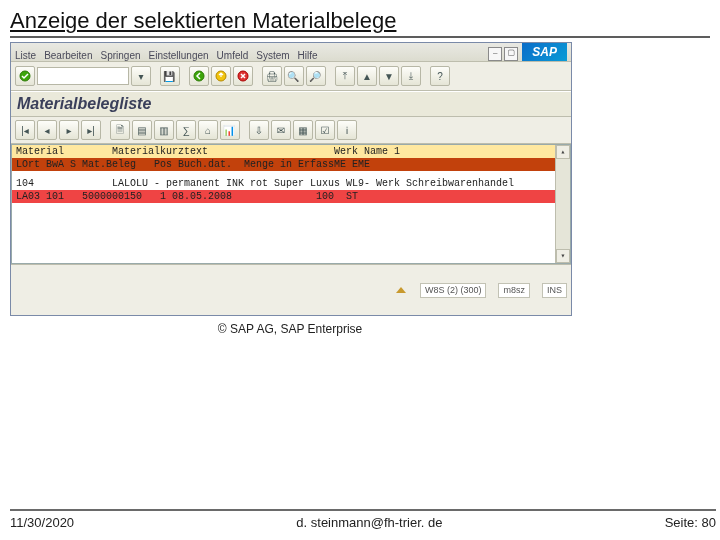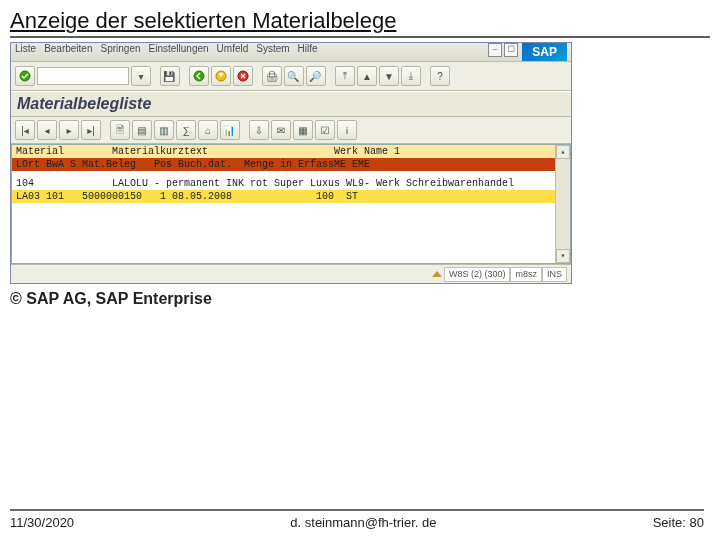--- a/index.html
+++ b/index.html
@@ -1,53 +1,53 @@
 <!DOCTYPE html>
 <html><head>
 <meta charset="utf-8">
 <style>
   html,body{margin:0;padding:0;font-family:Arial,Helvetica,sans-serif;font-size:11px;color:#222;background:#fff}
   .slide{width:720px;height:540px;position:relative;box-sizing:border-box;padding:8px 10px 0 10px}
   .slide-title{font-size:22px;font-weight:400;color:#111;border-bottom:2px solid #5d5d5d;padding-bottom:2px;margin:0 0 4px 0;text-decoration:underline}
   .sap-window{width:560px;border:1px solid #7a8aa8;background:#f2f2ee;box-shadow:0 0 0 1px #fff inset}
   
-  .menubar{display:flex;align-items:flex-start;background:linear-gradient(#e9e9e3,#dcdccf);border-bottom:1px solid #bdbdad;height:18px;padding:0 4px;font-size:10px;color:#4a4a5a}
+  .menubar{display:flex;align-items:flex-end;background:linear-gradient(#e9e9e3,#dcdccf);border-bottom:1px solid #bdbdad;height:18px;padding:0 4px;font-size:10px;color:#4a4a5a}
   .menubar .mitem{margin-right:8px}
   .menubar .spacer{flex:1}
   .menubar .winicon{width:12px;height:12px;border:1px solid #8a8a8a;background:#f7f7f7;margin-left:2px;font-size:8px;line-height:10px;text-align:center;color:#555}
-  .sap-logo{background:linear-gradient(135deg,#0a6dc9,#0a9bd6);color:#fff;font-weight:bold;font-size:12px;padding:0 10px;margin-left:4px;height:18px;line-height:18px}
+  .sap-logo{background:linear-gradient(135deg,#0a6dc9,#0a9bd6);color:#fff;font-weight:bold;font-style:italic;font-size:12px;padding:0 10px;margin-left:4px;height:18px;line-height:18px}
   
   .toolbar{display:flex;align-items:center;gap:2px;padding:3px 4px;background:#efeee5;border-bottom:1px solid #bdbdad;height:22px}
   .tbtn{width:18px;height:18px;border:1px solid #b7b7a6;background:linear-gradient(#fdfdf9,#e5e5d6);border-radius:2px;display:flex;align-items:center;justify-content:center;font-size:10px;color:#455}
   .tbtn.yellow{color:#b58900}
   .tbtn.red{color:#c0392b}
   .tsep{width:5px}
   .tdrop{width:90px;height:16px;border:1px solid #b7b7a6;background:#fff}
   
   .subheader{background:#eae9da;border-top:1px solid #fff;border-bottom:1px solid #bdbdad;padding:3px 6px;font-weight:bold;font-style:italic;color:#3a3f5a;font-size:16px}
   
   .navrow{display:flex;align-items:center;gap:2px;padding:3px 4px;background:#efeee5;border-bottom:1px solid #bdbdad}
   
   .listarea{background:#fff;font-family:"Courier New",monospace;font-size:10px;line-height:13px;border:1px solid #9aa;position:relative}
   .listarea .row{white-space:pre;padding:0 4px}
   .hdr1{background:#ffe8a0}
   .hdr2{background:#c2410c}
   .data1{background:#fff}
-  .data2{background:#fde047}
+  .data2{background:#ef4444}
   .blank{height:60px}
   .scrollv{position:absolute;right:0;top:0;bottom:0;width:14px;background:#e5e5d8;border-left:1px solid #bdbdad;display:flex;flex-direction:column;justify-content:space-between;align-items:center}
   .scrollbtn{width:12px;height:12px;font-size:8px;color:#444;text-align:center;line-height:12px;background:#efeee5;border:1px solid #bdbdad}
   
-  .statusbar{display:flex;justify-content:flex-end;align-items:center;gap:0;background:#efeee5;border-top:1px solid #bdbdad;height:18px;padding:0 4px;font-size:9px;color:#555}
+  .statusbar{display:flex;justify-content:flex-end;align-items:center;gap:12px;background:#efeee5;border-top:1px solid #bdbdad;height:18px;padding:16px 4px;font-size:9px;color:#555}
   .sfield{background:#fff;border:1px solid #c2c2b4;padding:0 4px;height:13px;line-height:13px}
   .stri{width:0;height:0;border-left:5px solid transparent;border-right:5px solid transparent;border-bottom:6px solid #c8992d;margin-right:2px}
   
-  .caption{font-size:16px;font-weight:bold;margin-top:6px;text-align:left;width:560px}
+  .caption{font-size:12px;font-weight:normal;margin-top:6px;text-align:center;width:560px}
   
-  .footer{position:absolute;left:10px;right:16px;bottom:10px;border-top:2px solid #6a6a6a;padding-top:4px;display:flex;justify-content:space-between;align-items:flex-start;font-size:13px}
+  .footer{position:absolute;left:10px;right:4px;bottom:10px;border-top:2px solid #6a6a6a;padding-top:4px;display:flex;justify-content:space-between;align-items:flex-start;font-size:13px}
   .footer .center{text-align:center;flex:1}
   .footer .right{text-align:left}
   .chk{width:18px;height:18px;border:1px solid #b7b7a6;background:linear-gradient(#fdfdf9,#e5e5d6);border-radius:2px;display:flex;align-items:center;justify-content:center}
 </style>
 </head>
 <body>
 
 <div class="slide">
   <h1 class="slide-title">Anzeige der selektierten Materialbelege</h1>
 

